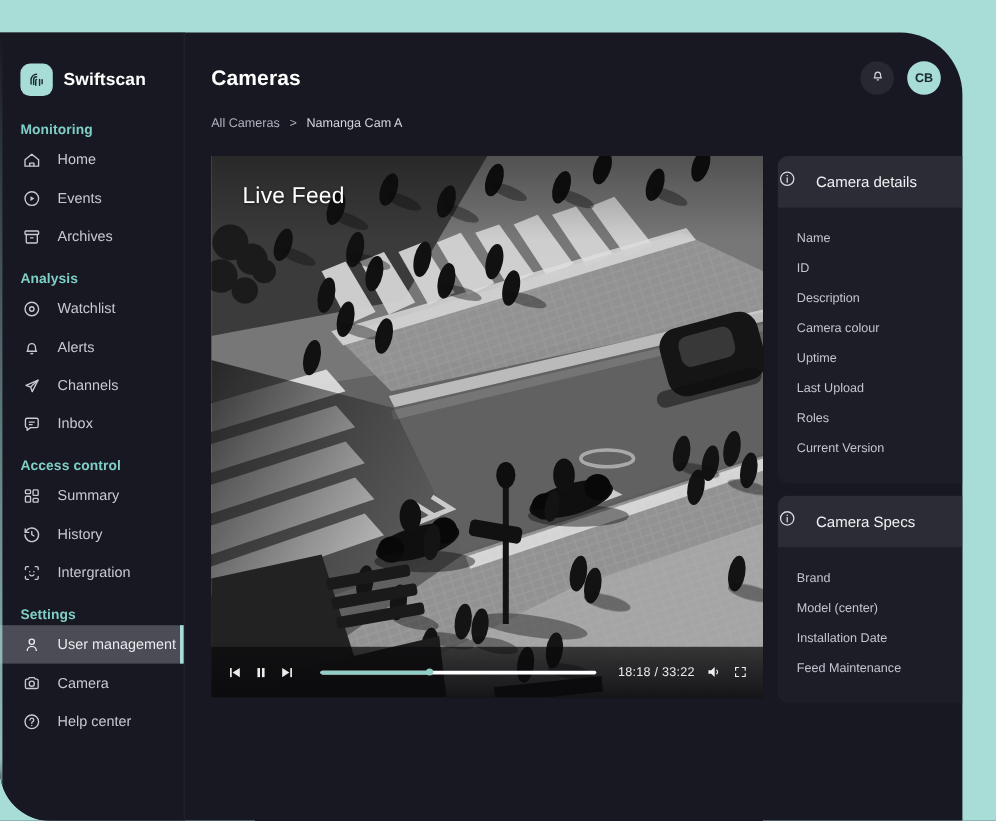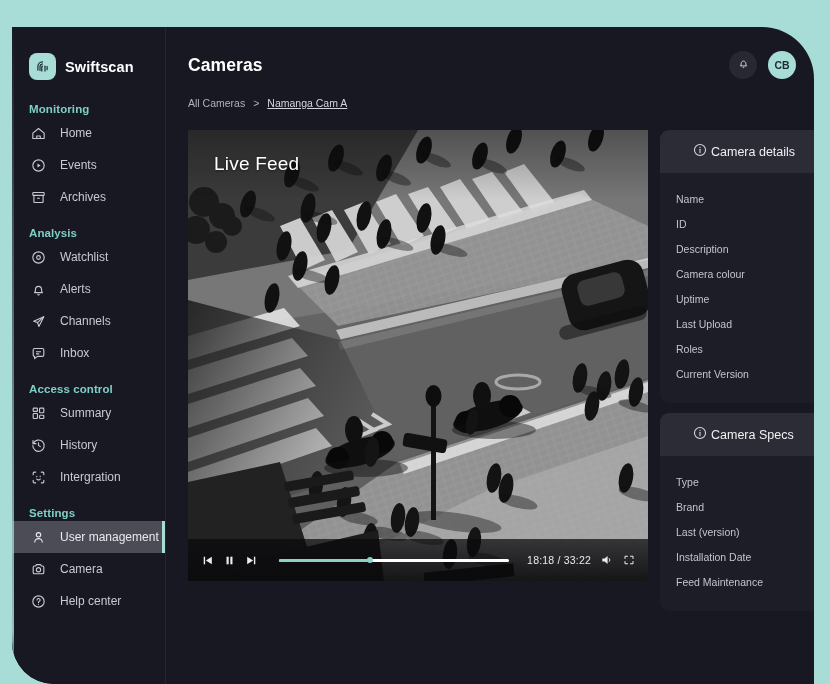--- a/index.html
+++ b/index.html
@@ -6,21 +6,21 @@
   html, body {
     width: 830px; height: 684px;
     overflow: hidden;
     font-family: "Liberation Sans", sans-serif;
   }
   body { background: #A8DCD7; position: relative; }
 
   
   #app-window {
     position: absolute;
-    left: 12px; top: 27px;
+    left: 0; top: 27px;
     width: 802px; height: 657px;
     background: #171821;
     border-top-right-radius: 52px;
     border-bottom-left-radius: 42px;
     overflow: hidden;
     display: flex;
   }
   #app-window::before {
     content: "";
     position: absolute;
@@ -126,21 +126,21 @@
   }
   .breadcrumb {
     padding: 0 0 0 22px;
     margin-top: -6px;
     display: flex; align-items: center; gap: 8px;
     color: #AFB2BC;
     font-size: 10.5px;
   }
   .breadcrumb .crumb { cursor: pointer; white-space: nowrap; }
   .breadcrumb .sep { color: #AFB2BC; }
-  .breadcrumb .crumb.current { color: #D4D6DD; text-decoration: underline; }
+  .breadcrumb .crumb.current { color: #D4D6DD; }
 
   .content {
     display: flex;
     gap: 12px;
     padding: 21px 0 0 22px;
   }
 
   
   .player {
     position: relative;
@@ -204,22 +204,22 @@
     display: flex; flex-direction: column; gap: 10px;
   }
   .panel {
     background: #1C1D26;
     border-radius: 9px 0 0 9px;
     overflow: hidden;
   }
   .panel-head {
     background: #2B2C35;
     height: 43px;
-    display: flex; align-items: center; gap: 3px;
-    padding: 0 32px;
+    display: flex; align-items: center; gap: 16px;
+    padding: 0 0;
   }
   .panel-title {
     color: #F0F1F4;
     font-size: 12.5px;
     font-weight: 500;
     white-space: nowrap;
   }
   .panel-body { padding: 14px 16px 16px; }
   .field-row {
     color: #C2C5CE;
@@ -668,23 +668,22 @@
             <span>
               <svg width="16" height="16" viewBox="0 0 24 24" fill="none" stroke="#D8DAE0" stroke-width="1.6" stroke-linecap="round">
                   <circle cx="12" cy="12" r="8.3"></circle>
                   <path d="M12 11v5.2"></path>
                   <circle cx="12" cy="8" r=".95" fill="#D8DAE0" stroke="none"></circle>
                 </svg>
             </span>
             <span class="panel-title">Camera Specs</span>
           </div>
           <div class="panel-body">
-            <div class="field-row">Type</div>
             <div class="field-row">Brand</div>
-            <div class="field-row">Last (version)</div>
+            <div class="field-row">Model (center)</div>
             <div class="field-row">Installation Date</div>
             <div class="field-row">Feed Maintenance</div>
           </div>
         </div>
 
       </div>
     </div>
   </section>
 </div>
 

